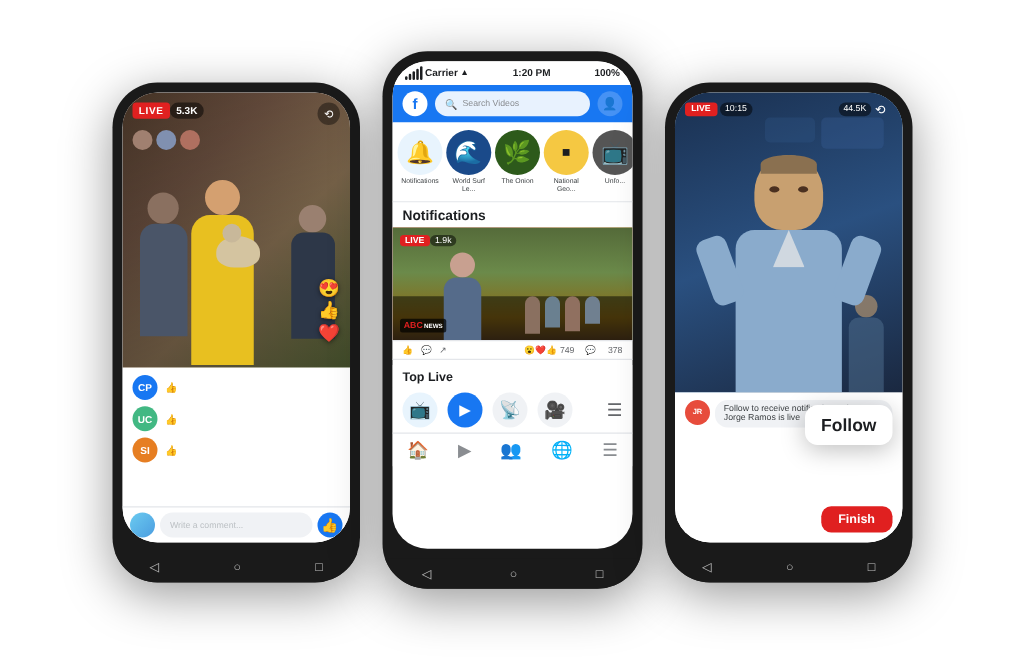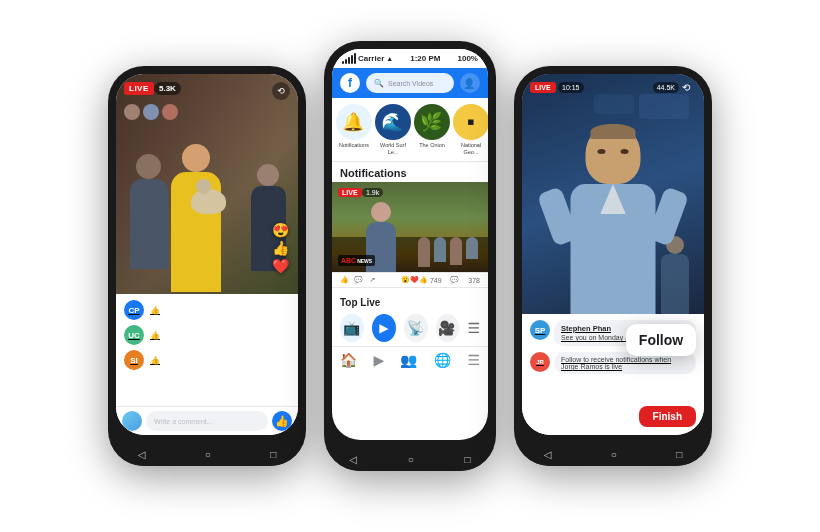--- a/index.html
+++ b/index.html
@@ -34,21 +34,21 @@
       display: flex;
       flex-direction: column;
     }
 
     .phone-left {
       width: 198px;
       height: 400px;
     }
 
     .phone-center {
-      width: 172px;
+      width: 208px;
       height: 430px;
       margin-top: -20px;
     }
 
     .phone-right {
       width: 198px;
       height: 400px;
     }
 
     
@@ -142,21 +142,20 @@
       overflow: hidden;
       display: flex;
       flex-direction: column;
       gap: 5px;
     }
 
     .comment-item {
       display: flex;
       align-items: flex-start;
       gap: 4px;
-      text-decoration: underline;
     }
 
     .avatar-circle {
       width: 20px;
       height: 20px;
       border-radius: 50%;
       flex-shrink: 0;
       display: flex;
       align-items: center;
       justify-content: center;
@@ -914,27 +913,20 @@
 
         <div class="right-live-badge">LIVE</div>
         <div class="right-time-badge">10:15</div>
         <div class="right-viewer-badge">44.5K</div>
         <div class="right-share-btn">⟲</div>
       </div>
 
       <div class="right-overlay-section">
         <div class="right-comments">
 
-          <div class="comment-item">
-            <div class="avatar-circle" style="background:#3498db;">SP</div>
-            <div class="comment-bubble">
-              <div class="comment-name">Stephen Phan</div>
-              <div class="comment-text">See you on Monday Jorge!!</div>
-            </div>
-          </div>
 
           <div class="comment-item">
             <div class="avatar-circle" style="background:#e74c3c; font-size:6px;">JR</div>
             <div class="comment-bubble" style="background:#f0f2f5; font-size:7px; color:#3c4043;">
               <span>Follow to receive notifications when Jorge Ramos is live</span>
             </div>
           </div>
 
         </div>
 

